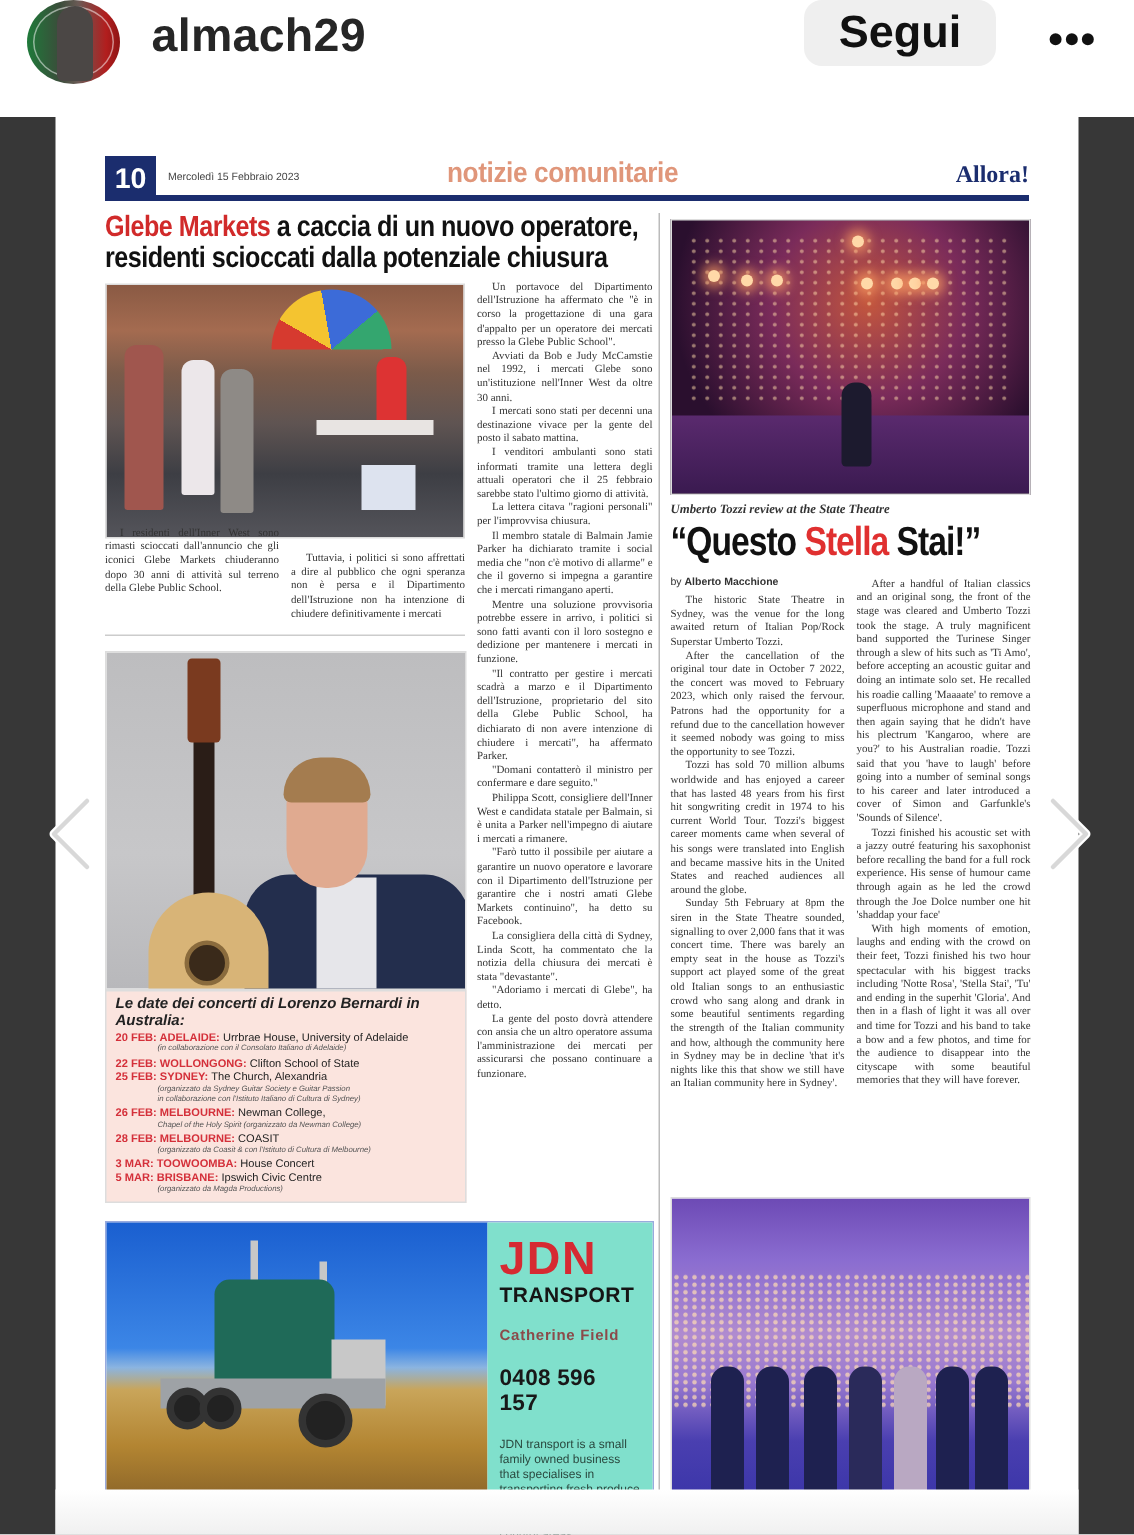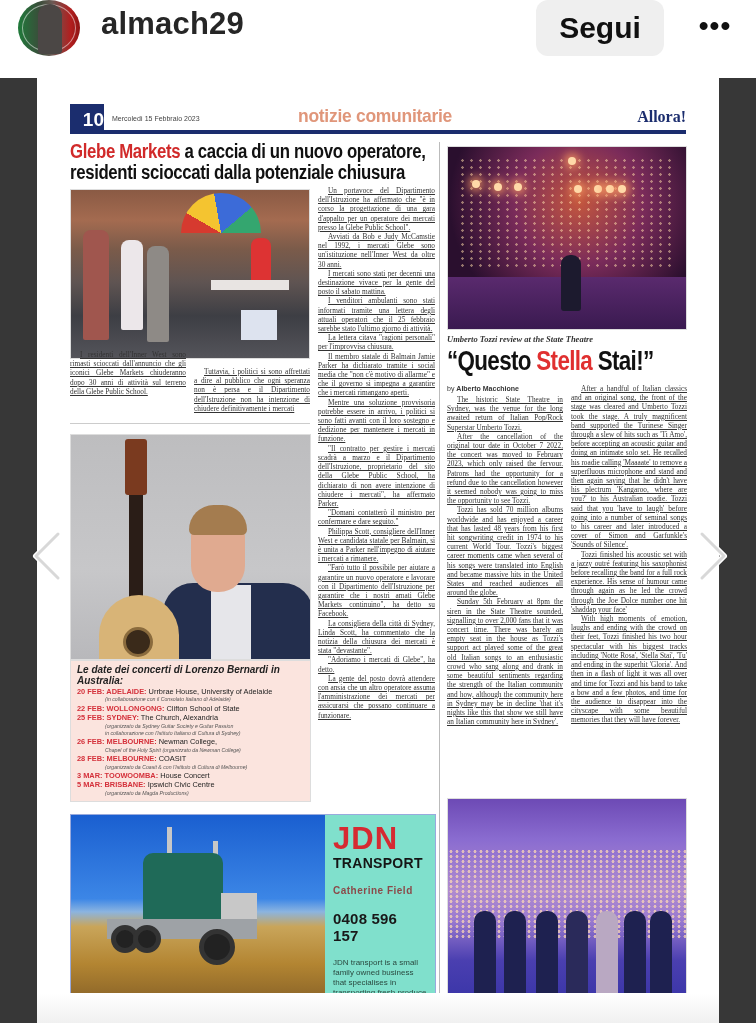--- a/index.html
+++ b/index.html
@@ -7,39 +7,39 @@
   body { font-family: "Liberation Sans", sans-serif; position: relative; }
 
   
   .ig-header { position: absolute; left: 0; top: 0; width: 756px; height: 78px; background: #fff; padding-left: 24px; }
   .avatar { position: absolute; left: 18px; top: 0; width: 62px; height: 56px; border-radius: 50%;
     background: linear-gradient(90deg, #1f7a3a 0%, #3a4d3a 35%, #6a5a55 55%, #b21e1e 85%, #8e1414 100%);
     overflow: hidden; }
   .avatar .fig { position: absolute; left: 20px; top: 4px; width: 24px; height: 50px; border-radius: 12px 12px 4px 4px; background: #4b4745; }
   .avatar .ring { position: absolute; inset: 4px; border: 1px solid rgba(255,255,255,0.5); border-radius: 50%; }
   .username { position: absolute; left: 101px; top: 6px; font-size: 31px; font-weight: 700; color: #262626; letter-spacing: 0.2px; }
-  .follow-btn { position: absolute; left: 536px; top: 0; width: 128px; height: 56px; border-radius: 12px; background: #efefef;
+  .follow-btn { position: absolute; left: 536px; top: 0; width: 128px; height: 44px; border-radius: 12px; background: #efefef;
     border: none; font-family: "Liberation Sans", sans-serif; font-size: 30px; font-weight: 700; color: #111; cursor: pointer; }
   .more-btn { position: absolute; left: 693px; top: 8px; width: 44px; height: 36px; font-size: 28px; font-weight: 700; color: #111;
     background: none; border: none; letter-spacing: 1px; line-height: 28px; cursor: pointer; }
 
   
   .viewer { position: absolute; left: 0; top: 78px; width: 756px; height: 945px; background: #373737; }
   .page { position: absolute; left: 37px; top: 0; width: 682px; height: 945px; background: #fff; }
   .page-bottom-fade { position: absolute; left: 0; bottom: 0; width: 100%; height: 30px; background: linear-gradient(#fff, #f0f0f0); }
 
   .nav-arrow { position: absolute; top: 450px; width: 40px; height: 56px; cursor: pointer; }
   .nav-arrow svg { width: 100%; height: 100%; }
   .nav-left { left: 28px; }
   .nav-right { left: 692px; }
 
   
   .mast { position: absolute; left: 33px; top: 26px; width: 616px; height: 28px; }
   .page-num { position: absolute; left: 0; top: 0; width: 34px; height: 30px; background: #1b2d6e; color: #fff;
-    font-family: "Liberation Sans", sans-serif; font-weight: 700; font-size: 19px; text-align: right; line-height: 32px; }
+    font-family: "Liberation Sans", sans-serif; font-weight: 700; font-size: 19px; text-align: center; line-height: 32px; }
   .date { position: absolute; left: 42px; top: 11px; font-size: 7px; color: #444; }
   .section { position: absolute; left: 228px; top: 1px; font-family: "Liberation Sans", sans-serif; font-size: 19px; font-weight: 700;
     color: #e0967a; letter-spacing: -0.3px; transform: scaleX(0.92); transform-origin: left; }
   .brand { position: absolute; right: 0; top: 4px; font-family: "Liberation Serif", serif; font-weight: 700; font-size: 16px; color: #1b2d6e; }
   .mast-rule { position: absolute; left: 33px; top: 52px; width: 616px; height: 4px; background: #1b2d6e; }
 
   
   .headline { position: absolute; left: 33px; top: 63px; width: 330px; font-family: "Liberation Sans", sans-serif; font-weight: 700;
     font-size: 19.5px; line-height: 21px; color: #111; letter-spacing: -0.4px; transform: scaleX(0.86); transform-origin: left top; white-space: nowrap; }
   .headline .red { color: #d12a2a; }
@@ -75,21 +75,21 @@
   .shirt { position: absolute; left: 140px; top: 150px; width: 40px; height: 80px; background: #e6e6ea; }
 
   .tour-box { position: absolute; left: 33px; top: 582px; width: 241px; height: 142px; background: #fbe4de; padding: 3px 6px; border: 1px solid #ddd; }
   .tour-title { font-size: 10px; font-weight: 700; font-style: italic; color: #222; margin-bottom: 1px; }
   .tour-item { font-size: 7.4px; line-height: 9.4px; color: #222; white-space: nowrap; }
   .tour-item .when { color: #d4303a; font-weight: 700; }
   .tour-note { font-size: 5.2px; font-style: italic; color: #555; padding-left: 28px; line-height: 7.4px; white-space: nowrap; }
 
   
   .col { position: absolute; font-family: "Liberation Serif", serif; font-size: 7.3px; line-height: 9.2px; color: #333; text-align: justify; hyphens: auto; }
-  .col p { text-indent: 10px; text-decoration: underline; }
+  .col p { text-indent: 10px; }
   .col-l1 { left: 33px; top: 272px; width: 116px; }
   .col-l2 { left: 157px; top: 289px; width: 116px; }
   .col-mid { left: 281px; top: 108px; width: 117px; }
   .rule-short { position: absolute; left: 33px; top: 345px; width: 240px; height: 1px; background: #ccc; }
 
   .kicker { position: absolute; left: 410px; top: 256px; font-family: "Liberation Serif", serif; font-style: italic; font-weight: 700; font-size: 8.5px; color: #333; }
   .big-title { position: absolute; left: 410px; top: 268px; font-family: "Liberation Sans", sans-serif; font-weight: 700; font-size: 27px;
     color: #111; letter-spacing: -0.8px; transform: scaleX(0.83); transform-origin: left top; white-space: nowrap; }
   .big-title .red { color: #e03030; }
   .byline { position: absolute; left: 410px; top: 307px; font-size: 7px; color: #333; }

